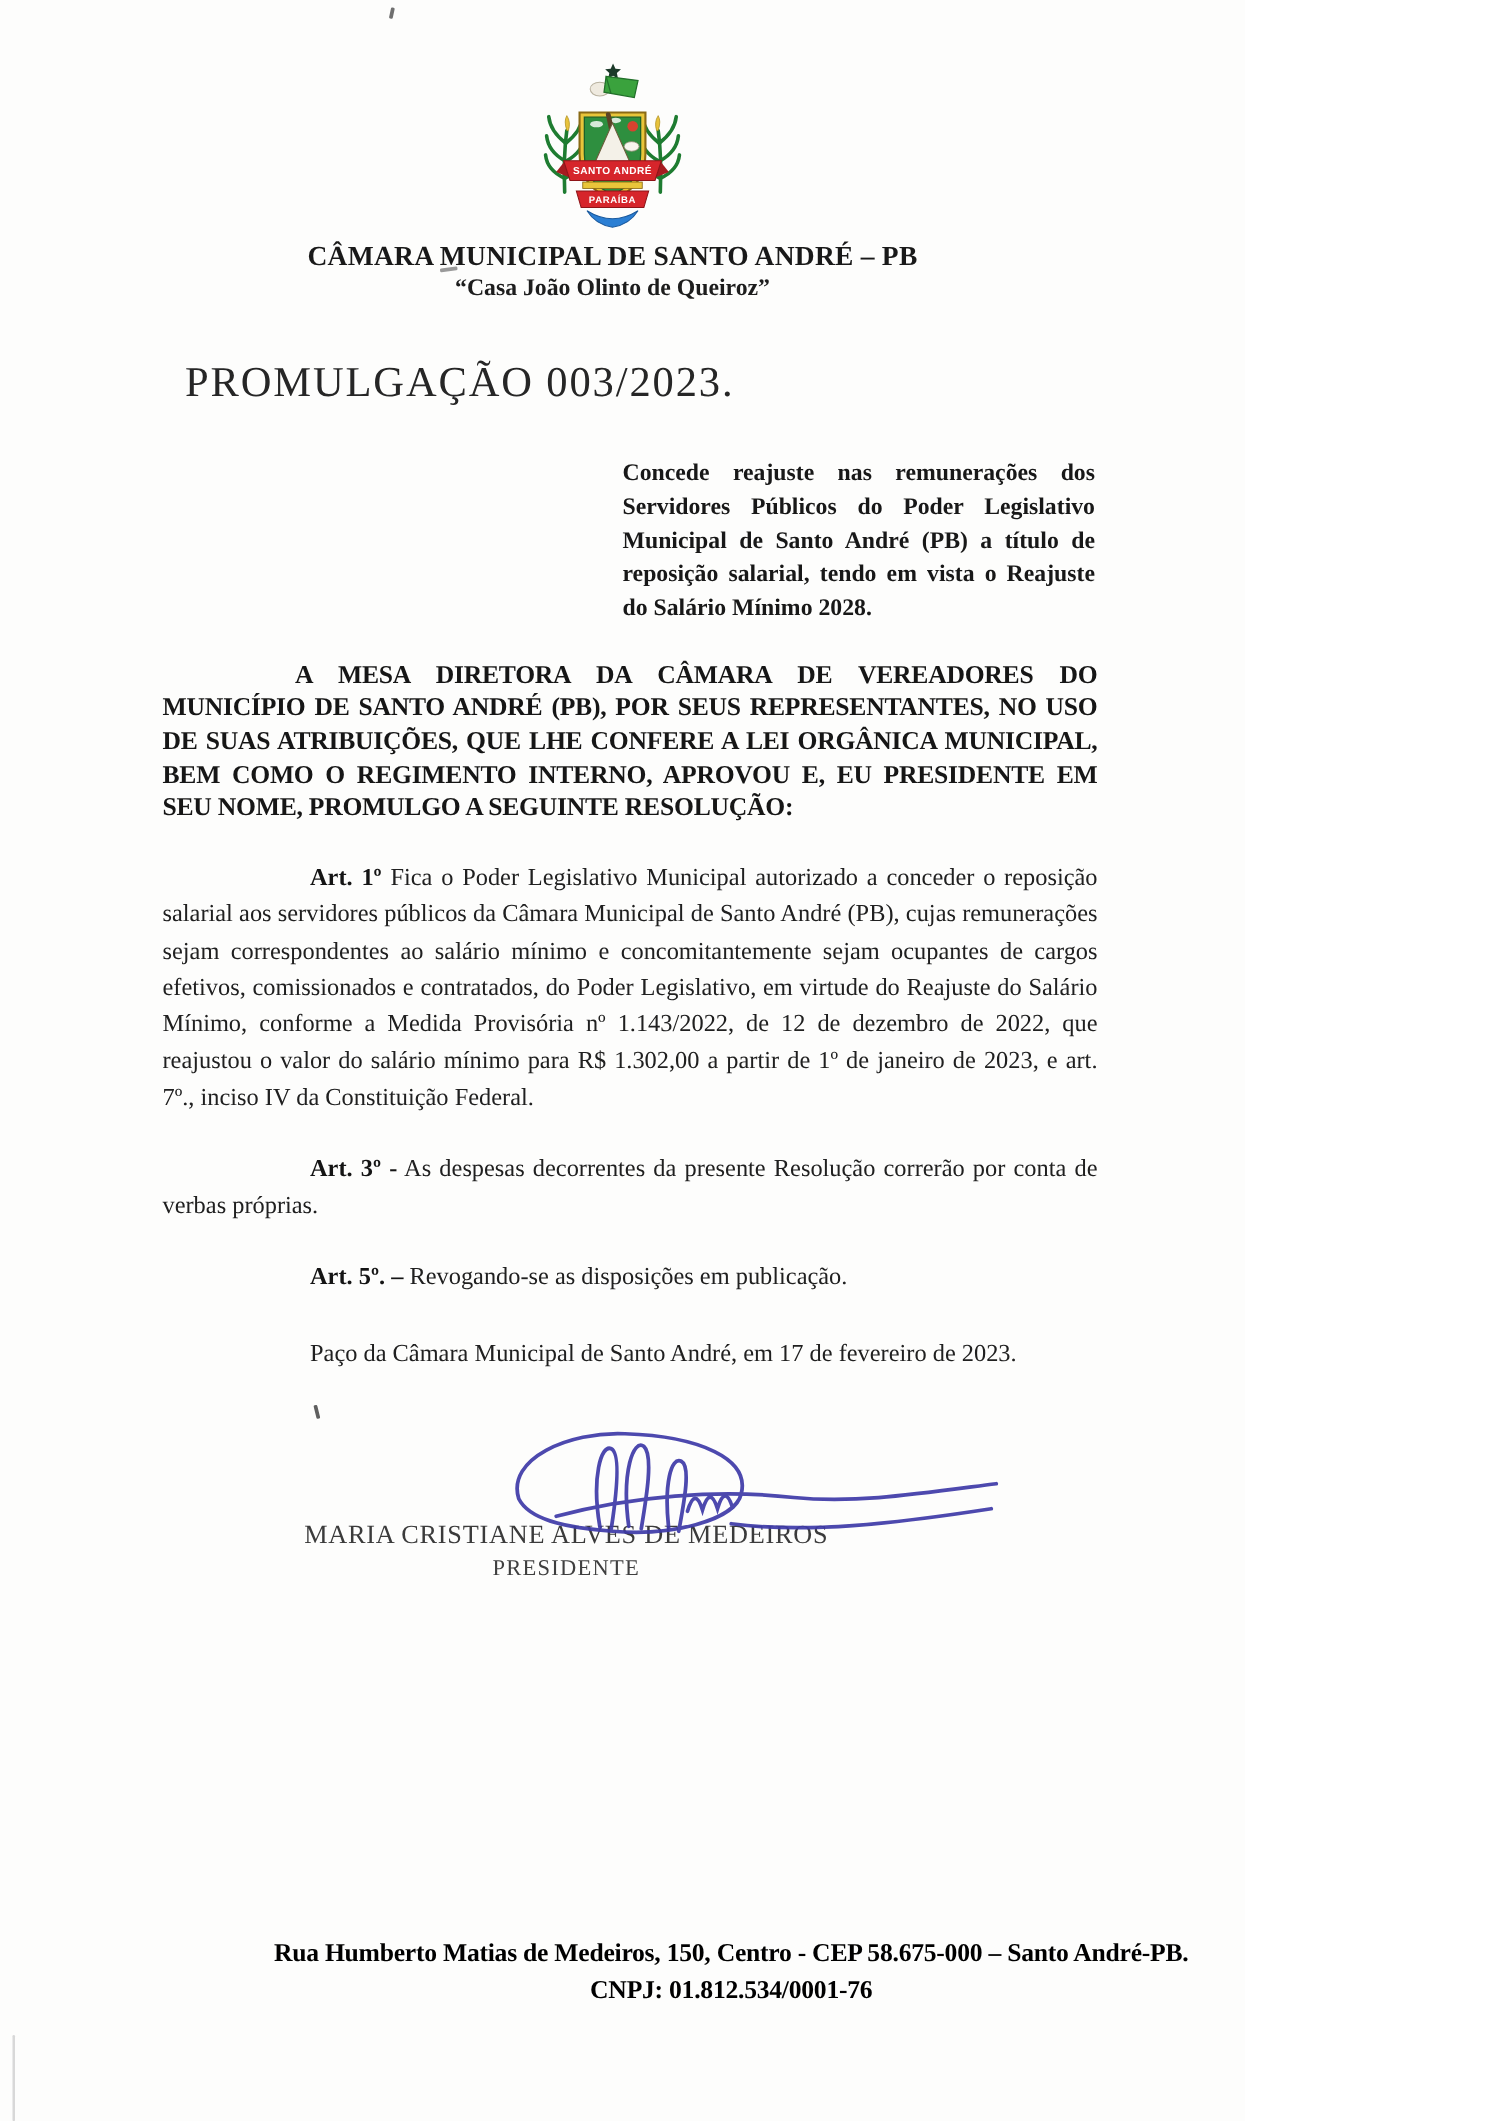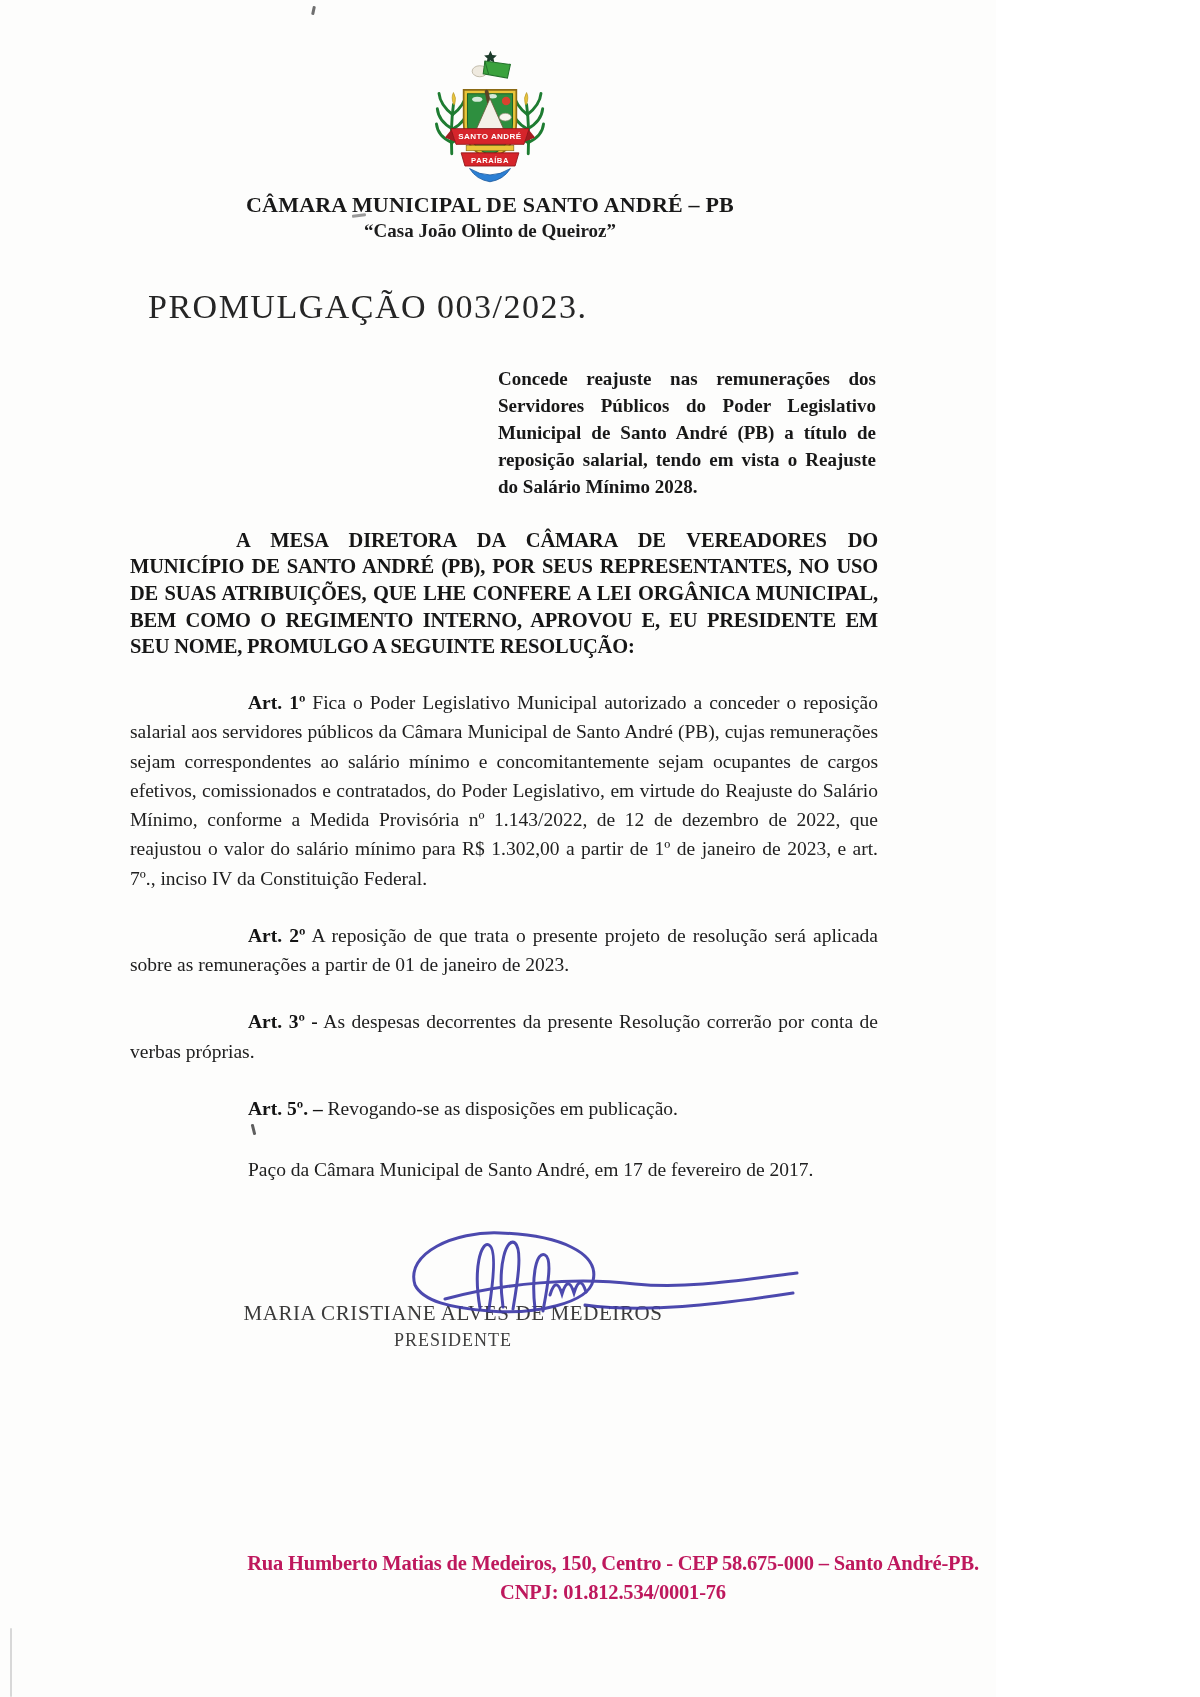--- a/index.html
+++ b/index.html
@@ -62,21 +62,21 @@
   }
   .sig-name{
     font-size:21px; color:#3b3b3b; letter-spacing:.6px; margin:0;
   }
   .sig-role{
     font-size:18px; color:#3f3f3f; letter-spacing:1px; margin:4px 0 0 0;
   }
   
   .footer{
     position:absolute; left:0; top:1552px; width:1170px;
-    text-align:center; color:#be185d;padding-left:28px;
+    text-align:center; color:#000000;
   }
   .footer p{ margin:0; font-size:20.5px; font-weight:bold; letter-spacing:-.2px; }
   .footer .cnpj{ margin-top:6px; }
   
   .artifact{ position:absolute; background:#8d8d8d; border-radius:1px; }
   .a-quote{ left:312px; top:6px;  width:3px; height:9px;  transform:rotate(12deg); background:#6f6f6f;}
   .a-dash { left:352px; top:214px; width:14px; height:3px; transform:rotate(-8deg); background:#9a9a9a;}
   .a-dot  { left:1027px; top:112px; width:4px; height:4px; border-radius:50%; background:#a5a5a5;}
   .a-jmark{ left:252px; top:1124px; width:3px; height:11px; transform:rotate(-14deg); background:#5f5f5f;}
   .a-edge { left:10px; top:1628px; width:2px; height:69px; background:#d8d8d8;}
@@ -143,28 +143,27 @@
 
   <main>
     <p class="doc-number">PROMULGAÇÃO 003/2023.</p>
 
     <p class="ementa">Concede reajuste nas remunerações dos Servidores Públicos do Poder Legislativo Municipal de Santo André (PB) a título de reposição salarial, tendo em vista o Reajuste do Salário Mínimo 2028.</p>
 
     <p class="preamble">A MESA DIRETORA DA CÂMARA DE VEREADORES DO MUNICÍPIO DE SANTO ANDRÉ (PB), POR SEUS REPRESENTANTES, NO USO DE SUAS ATRIBUIÇÕES, QUE LHE CONFERE A LEI ORGÂNICA MUNICIPAL, BEM COMO O REGIMENTO INTERNO, APROVOU E, EU PRESIDENTE EM SEU NOME, PROMULGO A SEGUINTE RESOLUÇÃO:</p>
 
     <p class="article"><span class="art-label">Art. 1º</span> <span>Fica o Poder Legislativo Municipal autorizado a conceder o reposição salarial aos servidores públicos da Câmara Municipal de Santo André (PB), cujas remunerações sejam correspondentes ao salário mínimo e concomitantemente sejam ocupantes de cargos efetivos, comissionados e contratados, do Poder Legislativo, em virtude do Reajuste do Salário Mínimo, conforme a Medida Provisória nº 1.143/2022, de 12 de dezembro de 2022, que reajustou o valor do salário mínimo para R$ 1.302,00 a partir de 1º de janeiro de 2023, e art. 7º., inciso IV da Constituição Federal.</span></p>
 
-    <p class="article"><span class="art-label">Art. 2º</span> <span>A reposição de que trata o presente projeto de resolução será aplicada sobre as remunerações a partir de 01 de janeiro de 2023.</span></p>
 
     <p class="article"><span class="art-label">Art. 3º -</span> <span>As despesas decorrentes da presente Resolução correrão por conta de verbas próprias.</span></p>
 
 
     <p class="article"><span class="art-label">Art. 5º. –</span> <span>Revogando-se as disposições em publicação.</span></p>
 
-    <p class="date-line">Paço da Câmara Municipal de Santo André, em 17 de fevereiro de 2017.</p>
+    <p class="date-line">Paço da Câmara Municipal de Santo André, em 17 de fevereiro de 2023.</p>
 
     <div class="sig-block">
       <svg class="sig-scribble" viewBox="0 0 420 110" width="420" height="110" aria-hidden="true">
         <g fill="none" stroke="#3e3aa8" stroke-width="3" stroke-linecap="round" opacity=".92">
           <path d="M30,62 C20,30 70,8 115,10 C175,12 215,30 208,58 C203,80 150,92 105,88 C65,85 38,78 30,62"></path>
           <path d="M95,85 C88,45 96,18 104,22 C112,26 108,60 104,86"></path>
           <path d="M118,84 C112,40 122,14 130,20 C138,27 132,62 128,86"></path>
           <path d="M150,86 C146,50 152,28 160,32 C168,36 162,66 158,88"></path>
           <path d="M165,72 q6,-20 12,-1 q6,-20 12,-1 q6,-20 12,-1"></path>
           <path d="M60,76 C120,60 190,54 250,61 C300,66 350,58 412,50"></path>

